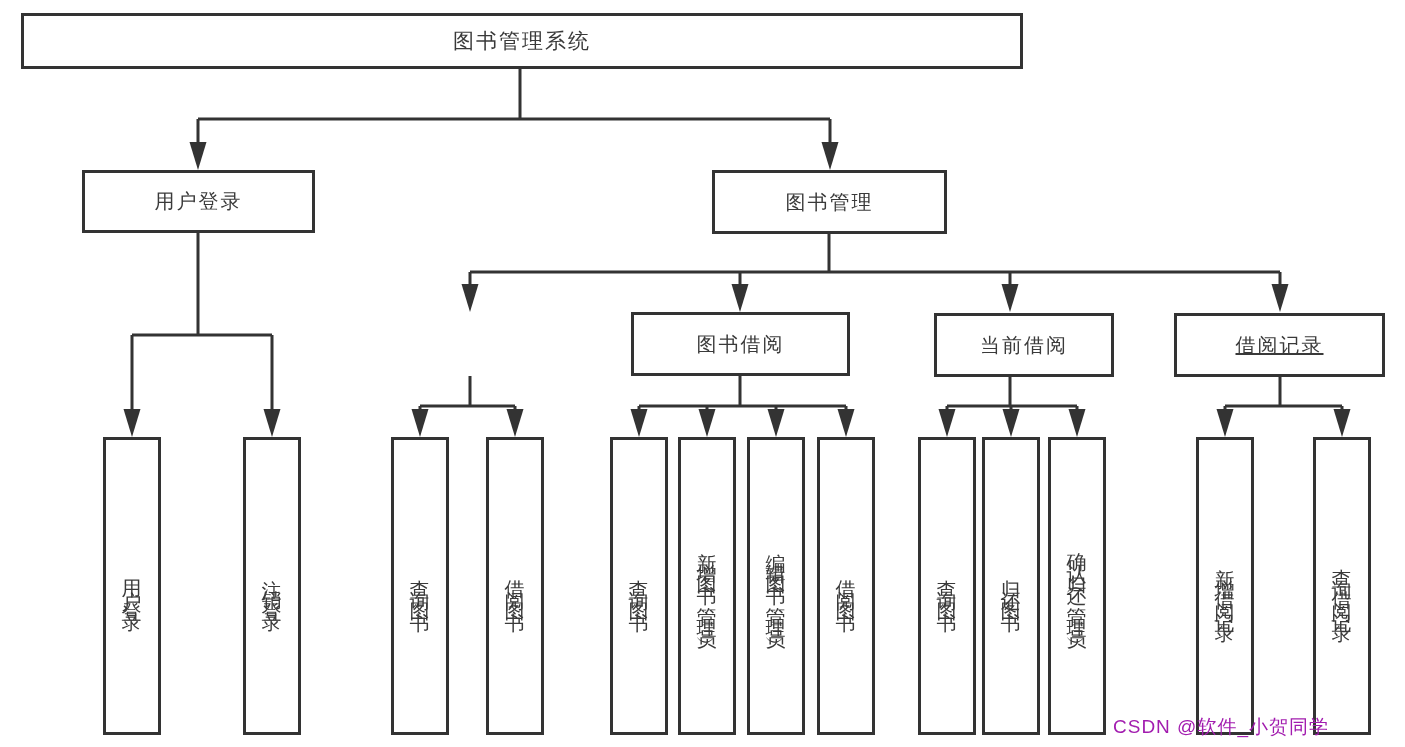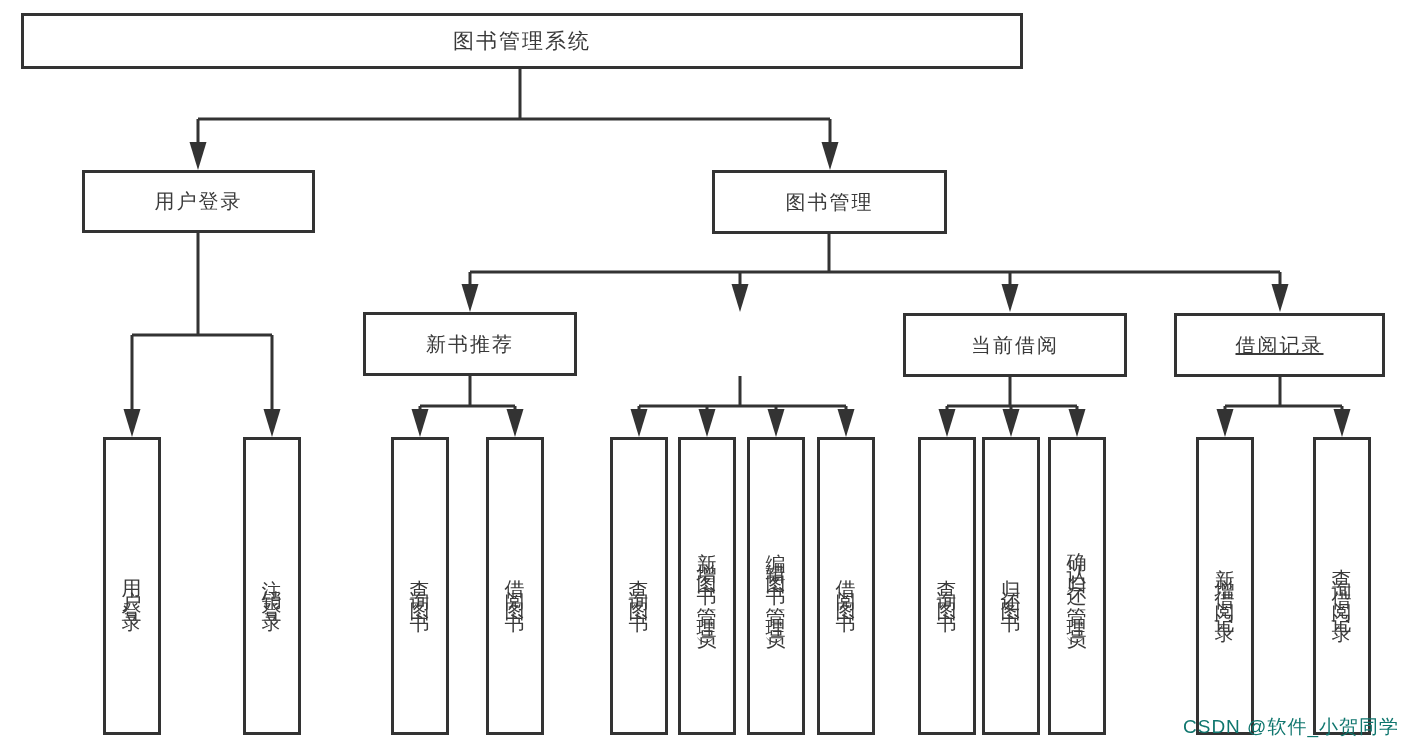--- a/index.html
+++ b/index.html
@@ -50,24 +50,24 @@
   }
   .leaf span {
     writing-mode: vertical-rl;
     font-size: 20px;
     letter-spacing: 11px;
     color: #3a3a3a;
     line-height: 1;
   }
   .watermark {
     position: absolute;
-    left: 1183px;
+    left: 1113px;
     top: 714px;
     font-size: 19px;
-    color: #0f766e;
+    color: #a21caf;
     letter-spacing: 1px;
     white-space: nowrap;
   }
 </style>
 </head>
 <body>
 
 <div class="canvas">
 
   <svg class="connectors" viewBox="0 0 1405 747" xmlns="http://www.w3.org/2000/svg">
@@ -107,22 +107,22 @@
     <path class="line" d="M1280,376 V406 M1225,406 H1342 M1225,406 V414 M1342,406 V414"></path>
     <use href="#ah" x="1225" y="437"></use>
     <use href="#ah" x="1342" y="437"></use>
   </svg>
 
   <div class="node root" style="left:21px; top:13px; width:1002px; height:56px;">图书管理系统</div>
 
   <div class="node" style="left:82px; top:170px; width:233px; height:63px;">用户登录</div>
   <div class="node" style="left:712px; top:170px; width:235px; height:64px;font-family:Liberation Mono, monospace;">图书管理</div>
 
-  <div class="node" style="left:363px; top:312px; width:214px; height:64px;">新书推荐</div>
-  <div class="node" style="left:903px; top:313px; width:224px; height:64px;">当前借阅</div>
+  <div class="node" style="left:631px; top:312px; width:219px; height:64px;">图书借阅</div>
+  <div class="node" style="left:934px; top:313px; width:180px; height:64px;">当前借阅</div>
   <div class="node" style="left:1174px; top:313px; width:211px; height:64px;text-decoration:underline;">借阅记录</div>
 
   <div class="leaf" style="left:103px;">
     <span>用户登录</span>
   </div>
   <div class="leaf" style="left:243px;">
     <span>注销登录</span>
   </div>
 
   <div class="leaf" style="left:391px;">

